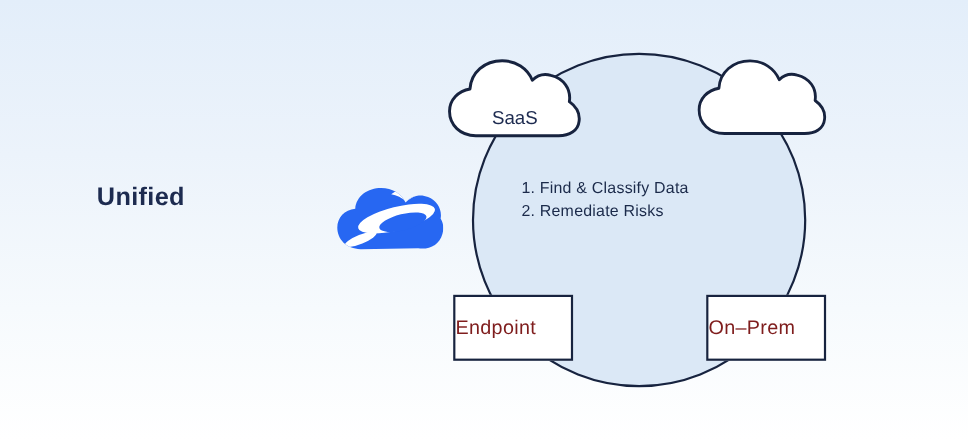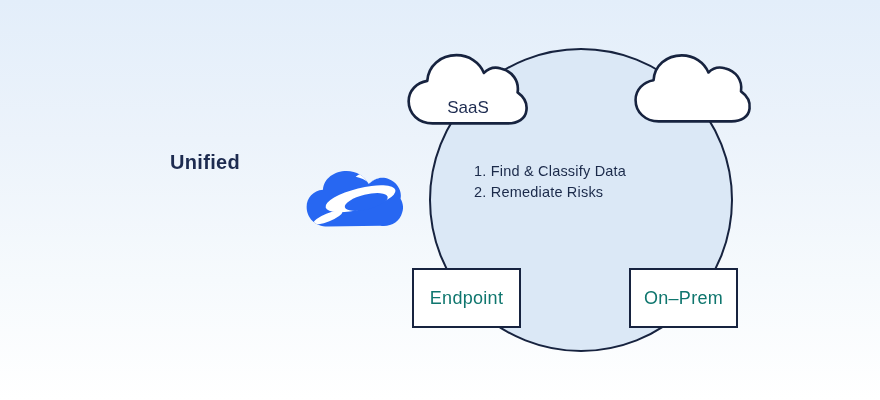--- a/index.html
+++ b/index.html
@@ -5,23 +5,23 @@
   html, body { margin: 0; padding: 0; }
   body {
     width: 880px; height: 400px; overflow: hidden;
     font-family: "Liberation Sans", sans-serif;
   }
   .stage {
     position: relative; width: 880px; height: 400px;
     background: linear-gradient(180deg, #e3eefa 0%, #ecf3fb 35%, #f6fafd 70%, #ffffff 100%);
   }
   .title {
-    position: absolute; left: 88px; top: 147px; width: 234px;
-    text-align: center; color: #1d2b50; font-weight: bold;
-    font-size: 20px; line-height: 31px; letter-spacing: 0.3px;
+    position: absolute; left: 88px; top: 163px; width: 234px;
+    text-align: left; color: #1d2b50; font-weight: bold;
+    font-size: 23px; line-height: 31px; letter-spacing: 0.3px;
   }
   .logo { position: absolute; left: 305px; top: 166px; width: 98px; height: 72px; }
   .platform-circle {
     position: absolute; left: 429px; top: 48px; width: 304px; height: 304px;
     box-sizing: border-box; border: 2px solid #17233f; border-radius: 50%;
     background: #dbe8f6; z-index: 1;
   }
   .steps {
     position: absolute; left: 474px; top: 161px; z-index: 2;
     color: #1b2a4a; font-weight: normal; font-size: 14.5px; line-height: 20.5px;
@@ -31,25 +31,25 @@
   .cloud svg { display: block; width: 100%; height: 100%; }
   .cloud .cloud-label {
     position: absolute; left: 0; right: 0; top: 44%;
     text-align: center; color: #1d2b50; font-size: 17px; font-weight: 500; margin-top: 12px;
   }
   .cloud-saas { left: 406px; top: 45px; width: 124px; height: 93px; }
   .cloud-iaas { left: 633px; top: 44px; width: 120px; height: 93px; }
   .node-box {
     position: absolute; z-index: 3; width: 109px; height: 60px;
     box-sizing: border-box; background: #ffffff; border: 2px solid #17233f;
-    display: flex; align-items: center; justify-content: center;
-    color: #0f766e; font-size: 18px; font-weight: 500; letter-spacing: 0.3px;
+    display: flex; align-items: center; 
+    color: #7f1d1d; font-size: 18px; font-weight: 500; letter-spacing: 0.3px;
   }
   .box-endpoint { left: 412px; top: 268px; }
-  .box-onprem  { left: 629px; top: 268px; }
+  .box-onprem  { left: 642px; top: 268px; }
 </style>
 </head>
 <body>
 
 <div class="stage">
 
   <div class="title">
     <div>Unified</div>
   </div>
 

